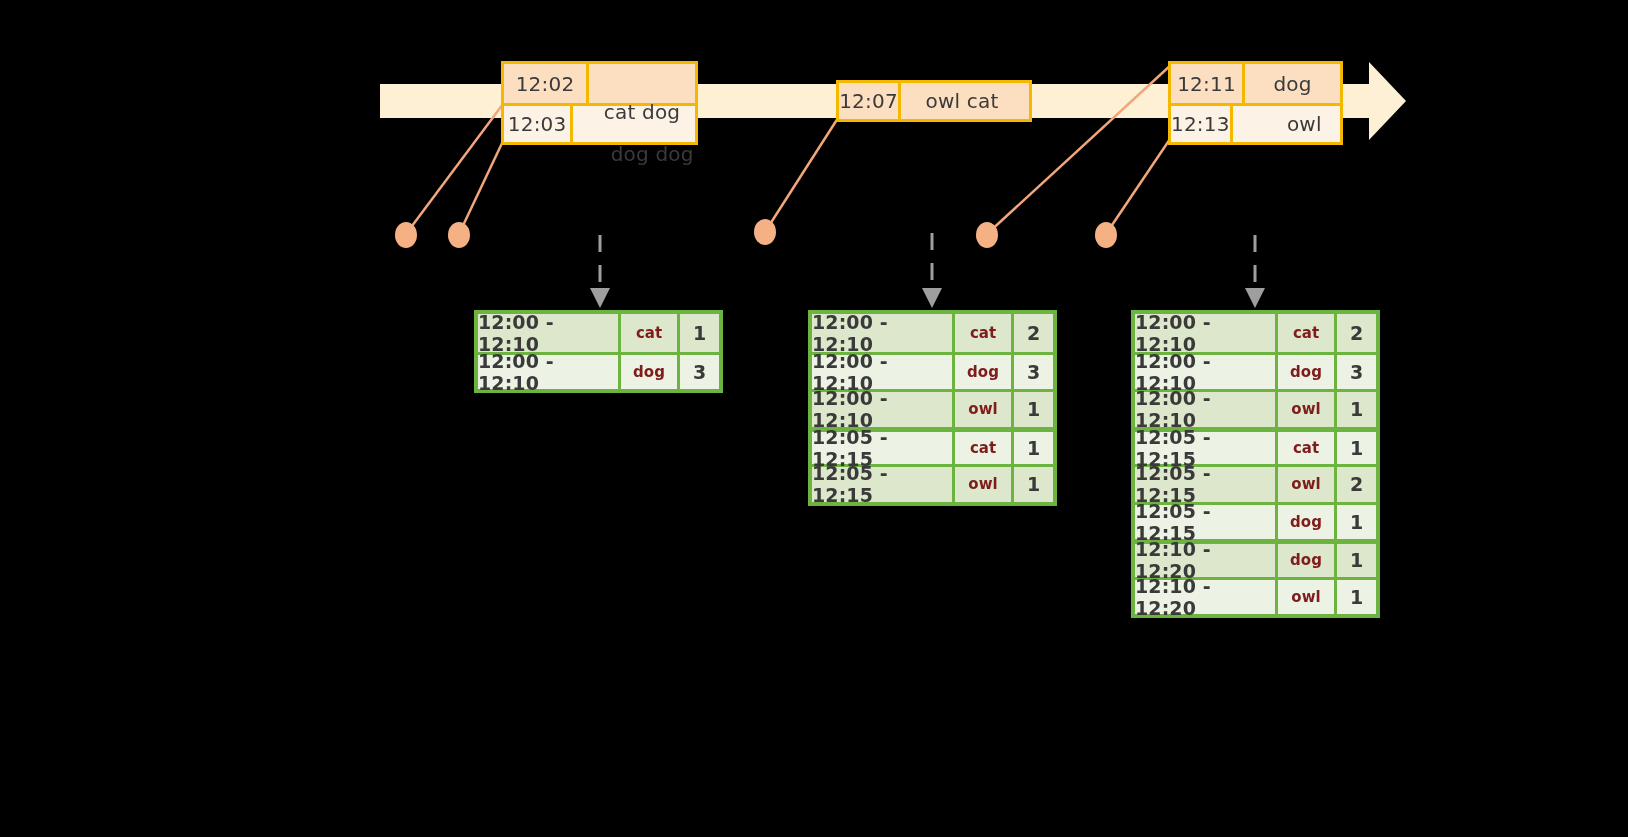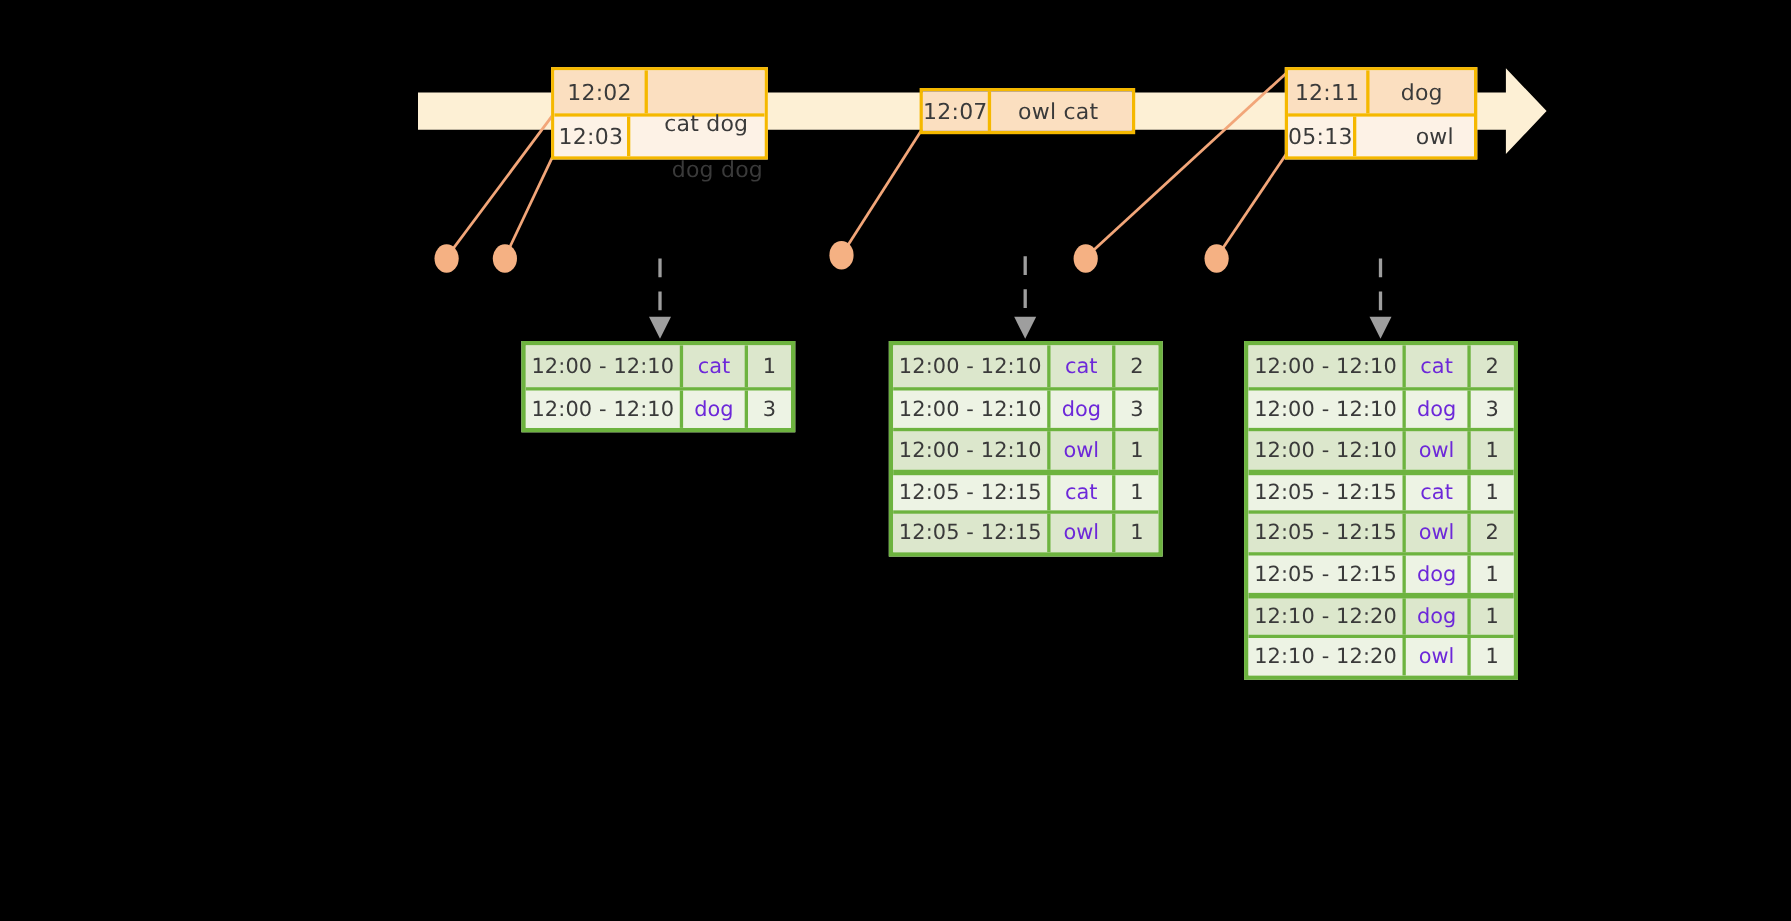--- a/index.html
+++ b/index.html
@@ -81,20 +81,21 @@
   .box-c { left: 1168px; top: 61px; width: 175px; }
   .box-c .ev-time  { width: 74px; }
   .box-c .ev-words { width: 95px; }
 
   
   .result-table {
     position: absolute;
     border: 4px solid #6DB33F;
     box-sizing: border-box;
     background: #EDF3E4;
+    font-weight: bold;
   }
   .res-row {
     display: flex;
     box-sizing: border-box;
     height: 37.5px;
   }
   .res-row.shade-dark  { background: #DCE7CC; }
   .res-row.shade-light { background: #EDF3E4; }
   .res-row + .res-row { border-top: 3px solid #6DB33F; }
   .res-row.group-break { border-top: 5px solid #6DB33F; }
@@ -108,22 +109,22 @@
     color: #3a3a3a;
     font-size: 19px;
     letter-spacing: 0.1px;
   }
   .res-key {
     display: flex;
     align-items: center;
     justify-content: center;
     border-right: 3px solid #6DB33F;
     box-sizing: border-box;
-    color: #6d28d9;
-    font-size: 19px;
+    color: #7f1d1d;
+    font-size: 15px;
   }
   .res-count {
     display: flex;
     align-items: center;
     justify-content: center;
     box-sizing: border-box;
     color: #3a3a3a;
     font-size: 19px;
   }
 
@@ -194,21 +195,21 @@
       <div class="ev-words">owl cat</div>
     </div>
   </div>
 
   <div class="event-box box-c">
     <div class="event-row shade-dark">
       <div class="ev-time">12:11</div>
       <div class="ev-words">dog</div>
     </div>
     <div class="event-row shade-light">
-      <div class="ev-time">05:13</div>
+      <div class="ev-time">12:13</div>
       <div class="ev-words">owl</div>
     </div>
   </div>
 
   <div class="result-table table-1">
     <div class="res-row shade-dark">
       <div class="res-window">12:00 - 12:10</div>
       <div class="res-key">cat</div>
       <div class="res-count">1</div>
     </div>

